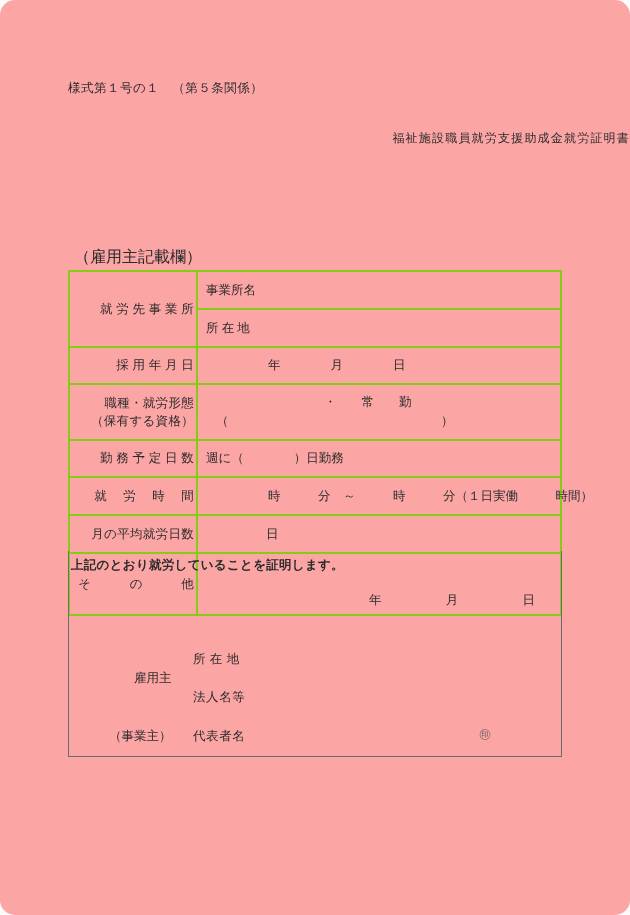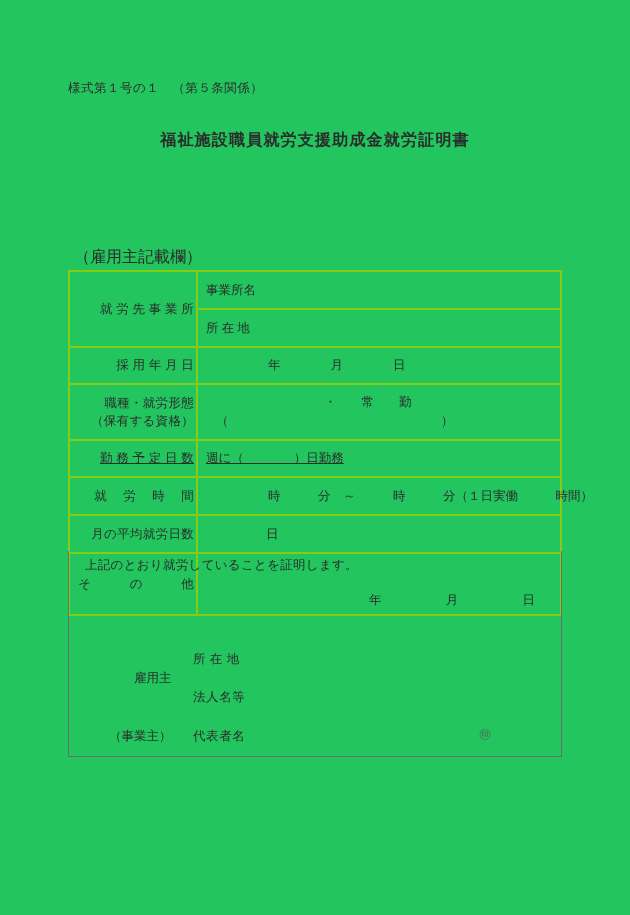--- a/index.html
+++ b/index.html
@@ -12,41 +12,41 @@
     height: 915px;
     position: relative;
     font-family: "Liberation Serif", "DejaVu Serif", serif;
     color: #2b2b2b;
     background: #fbfbfb;
     overflow: hidden;
   }
   .page {
     position: absolute;
     inset: 0;
-    background: #22c55e;
+    background: #fca5a5;
+    border-radius: 15px;
   }
 
   
   .form-no {
     position: absolute;
     left: 68px;
     top: 80px;
     font-size: 12.5px;
     letter-spacing: 0.5px;
     white-space: pre;
   }
   .doc-title {
     position: absolute;
     left: 0;
     right: 0;
     top: 130px;
-    text-align: center;
-    font-size: 16px;
+    text-align: right;
+    font-size: 12px;
     letter-spacing: 1.2px;
-    font-weight: bold;
   }
   .applicant-block {
     position: absolute;
     left: 285px;
     top: 178px;
     font-size: 12.5px;
     letter-spacing: 0.6px;
   }
   .applicant-row {
     display: flex;
@@ -93,21 +93,21 @@
   }
   .val {
     padding: 4px 8px !important;
     white-space: pre;
     line-height: 1.5;
   }
   .r-office-name td { height: 28px; }
   .r-office-addr td { height: 28px; }
   .r-hire td { height: 27px; }
   .r-jobtype td { height: 46px; }
-  .r-days td { height: 27px; text-decoration: underline; }
+  .r-days td { height: 27px; }
   .r-hours td { height: 28px; }
   .r-avg td { height: 28px; }
   .r-other td { height: 52px; }
 
   .val-indent-date { padding-left: 70px !important; }
   .val-jobtype-line1 {
     display: block;
     padding-left: 118px;
     white-space: pre;
   }
@@ -125,24 +125,25 @@
     top: 551px;
     width: 494px;
     height: 206px;
     border: 1px solid #6c6c6c;
     border-top: none;
     box-sizing: border-box;
     font-size: 12.5px;
   }
   .cert-text {
     position: absolute;
-    left: 16px;
+    left: 2px;
     top: 6px;
     white-space: pre;
     letter-spacing: 0.3px;
+    font-weight: bold;
   }
   .cert-date {
     position: absolute;
     left: 300px;
     top: 41px;
     white-space: pre;
     letter-spacing: 0.3px;
   }
   .employer-label {
     position: absolute;

